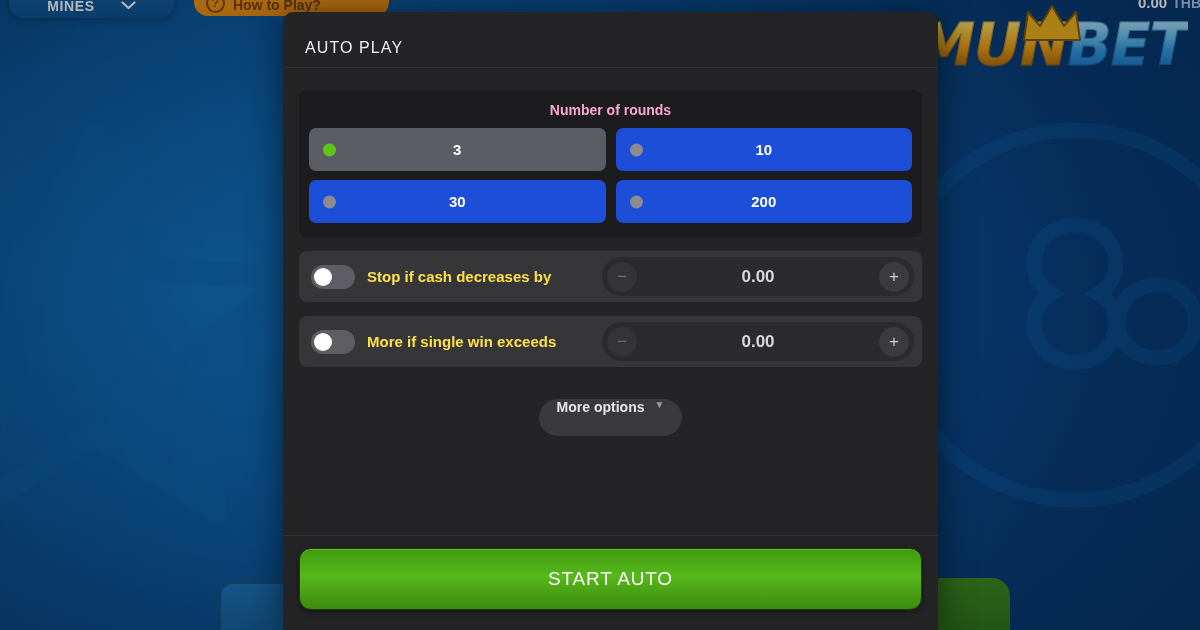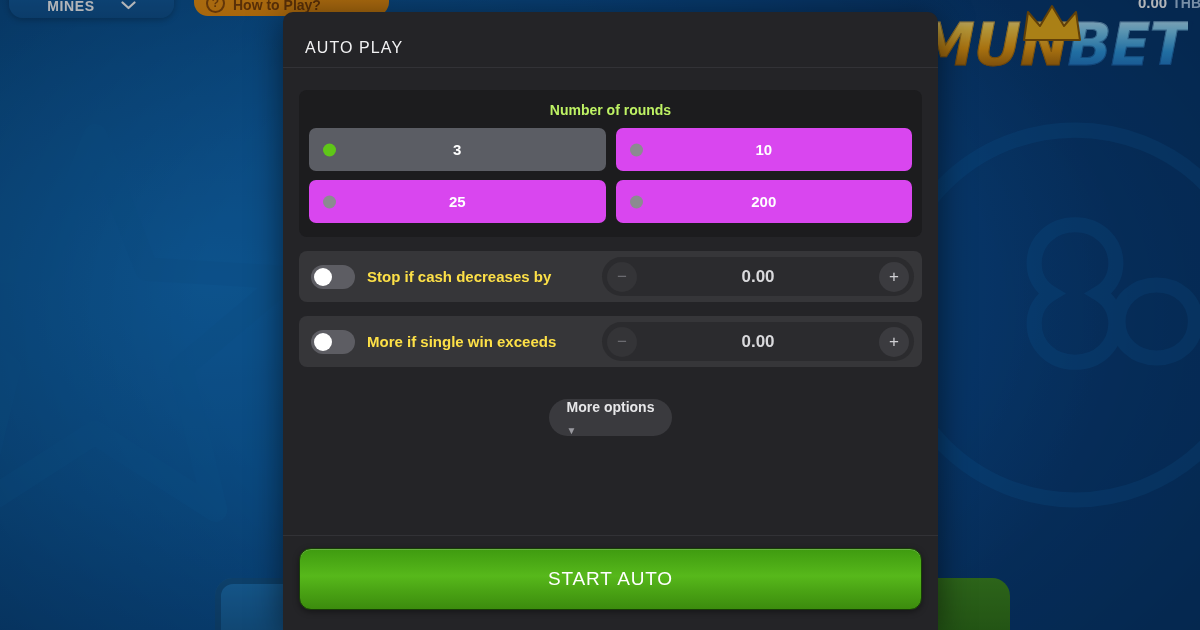--- a/index.html
+++ b/index.html
@@ -132,31 +132,31 @@
     overflow: hidden;
   }
 
   
   .rounds-panel {
     background: #1c1c1e;
     border-radius: 8px;
     padding: 12px 10px 14px 10px;
   }
   .rounds-title {
-    text-align: center; color: #bef264;
+    text-align: center; color: #f9a8d4;
     font-size: 14px; font-weight: 700; margin-bottom: 10px;
   }
   .rounds-grid {
     display: grid; grid-template-columns: 1fr 1fr;
     gap: 9px 10px;
   }
   .round-opt {
     position: relative;
     height: 43px; border-radius: 7px;
-    background: #d946ef;
+    background: #1d4ed8;
     display: flex; align-items: center; justify-content: center;
     cursor: pointer;
   }
   .round-opt.selected { background: #5b5d64; }
   .radio {
     position: absolute; left: 14px; top: 50%; transform: translateY(-50%);
     width: 13px; height: 13px; border-radius: 50%;
     background: #8b8b90;
   }
   .round-opt.selected .radio { background: #5fc717; }
@@ -204,21 +204,20 @@
   }
 
   
   .more-wrap { display: flex; justify-content: center; margin-top: 32px; }
   .more-btn {
     height: 37px; padding: 0 18px; border-radius: 19px;
     background: #3a3a3e; border: none;
     color: #e7e7e9; font-size: 14px; font-weight: 700;
     display: flex; align-items: flex-start; gap: 10px; cursor: pointer;
     font-family: "Liberation Sans", sans-serif;
-    flex-direction: column;
   }
   .more-chev { color: #9a9aa0; font-size: 10px; }
 
   
   .modal-footer {
     flex: none;
     border-top: 1px solid #323236;
     padding: 12px 16px 20px 16px;
   }
   .start-btn {
@@ -298,21 +297,21 @@
             <span class="round-label">3</span>
           </div>
 
           <div class="round-opt">
             <span class="radio"></span>
             <span class="round-label">10</span>
           </div>
 
           <div class="round-opt">
             <span class="radio"></span>
-            <span class="round-label">25</span>
+            <span class="round-label">30</span>
           </div>
 
 
           <div class="round-opt">
             <span class="radio"></span>
             <span class="round-label">200</span>
           </div>
 
 
         </div>

